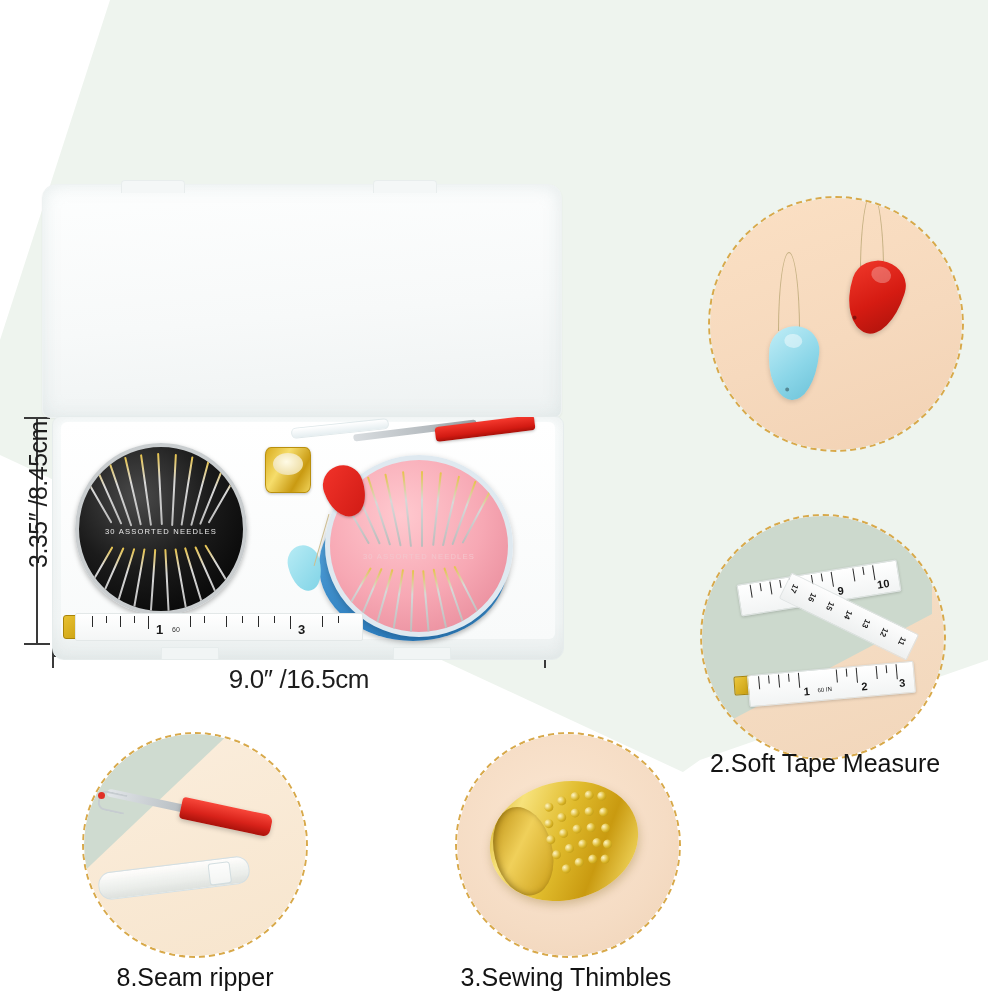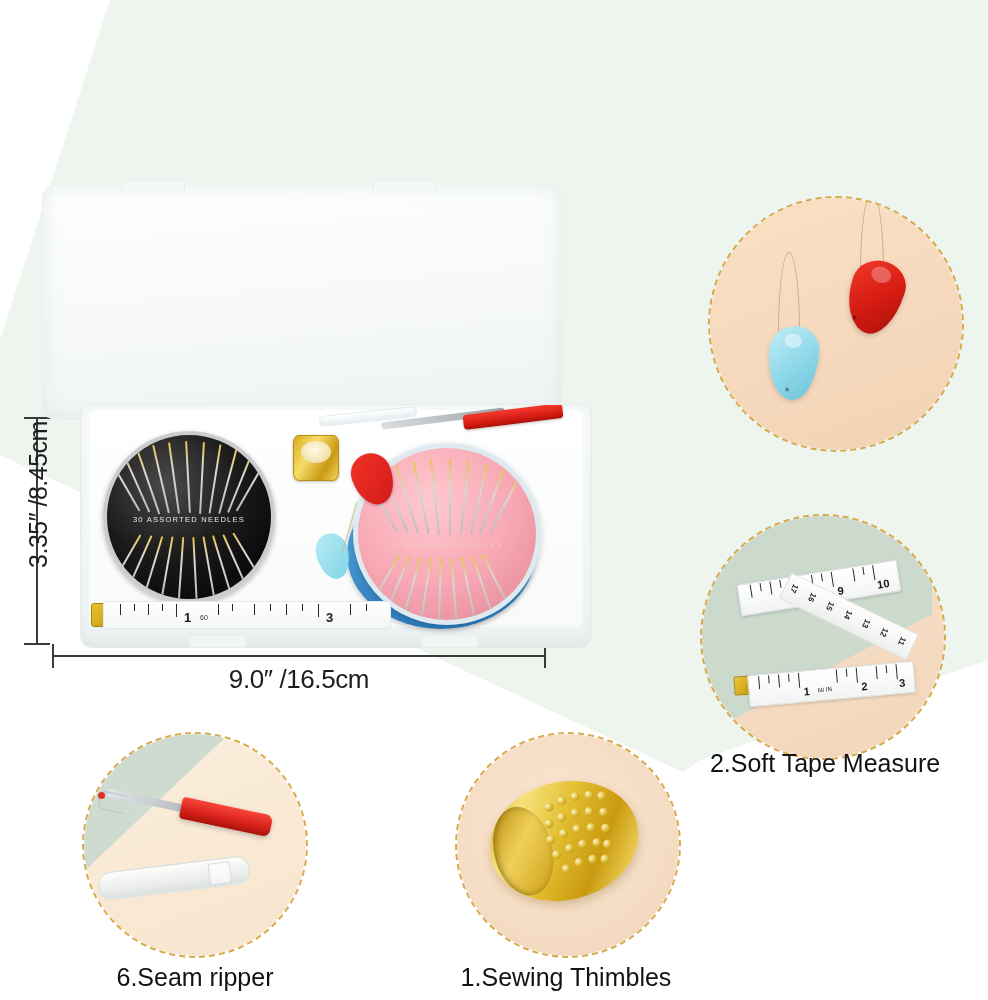--- a/index.html
+++ b/index.html
@@ -82,28 +82,27 @@
   .lid-tab {
     position: absolute; top: -5px; height: 12px;
     background: #f4f7f7; border-radius: 4px 4px 0 0;
     border: 1px solid #e8eded; border-bottom: none;
   }
   .lid-tab.t1 { left: 78px; width: 62px; }
   .lid-tab.t2 { left: 330px; width: 62px; }
 
   .box-base {
     position: absolute;
-    left: 10px; top: 224px;
+    left: 10px; top: 236px;
     width: 510px; height: 242px;
     background: linear-gradient(180deg, #fbfdfd 0%, #f4f7f7 85%, #e8eded 100%);
     border-radius: 9px 9px 12px 12px;
     border: 1px solid #e6ecec;
     box-shadow: inset 0 0 14px rgba(205,215,215,.4);
     overflow: hidden;
-    margin-left: 28px;
   }
   .base-inner {
     position: absolute; left: 8px; top: 5px; right: 8px; bottom: 20px;
     background: linear-gradient(180deg, #ffffff 0%, #f8fafa 100%);
     border-radius: 6px;
   }
   .base-foot {
     position: absolute; bottom: -4px; height: 14px;
     background: #f1f5f5; border-radius: 0 0 5px 5px; border: 1px solid #e6ecec;
   }
@@ -629,27 +628,27 @@
         <span class="dimple" style="left:88px;  top:62px;"></span>
         <span class="dimple" style="left:102px; top:64px;"></span>
         <span class="dimple" style="left:112px; top:68px;"></span>
         <span class="dimple" style="left:66px;  top:82px;"></span>
         <span class="dimple" style="left:80px;  top:79px;"></span>
         <span class="dimple" style="left:94px;  top:79px;"></span>
         <span class="dimple" style="left:106px; top:82px;"></span>
       </div>
     </div>
   </div>
-  <div class="feature-label lbl-3">1.Sewing Thimbles</div>
+  <div class="feature-label lbl-3">3.Sewing Thimbles</div>
 
   <div class="feature circle c4">
     <div class="circle-inner">
       <div class="sage-wedge4"></div>
       <div class="ripper-shaft"></div>
       <div class="ripper-fork"></div>
       <div class="ripper-ball"></div>
       <div class="ripper-handle"></div>
       <div class="ripper-tube"></div>
     </div>
   </div>
-  <div class="feature-label lbl-4">6.Seam ripper</div>
+  <div class="feature-label lbl-4">8.Seam ripper</div>
 
 </div>
 
 </body></html>

